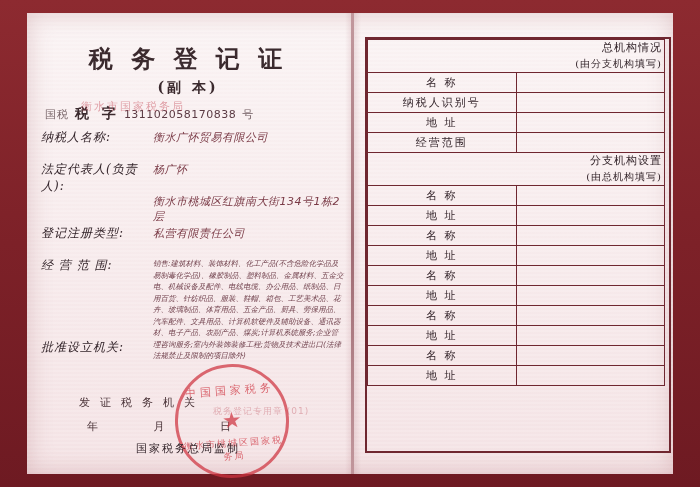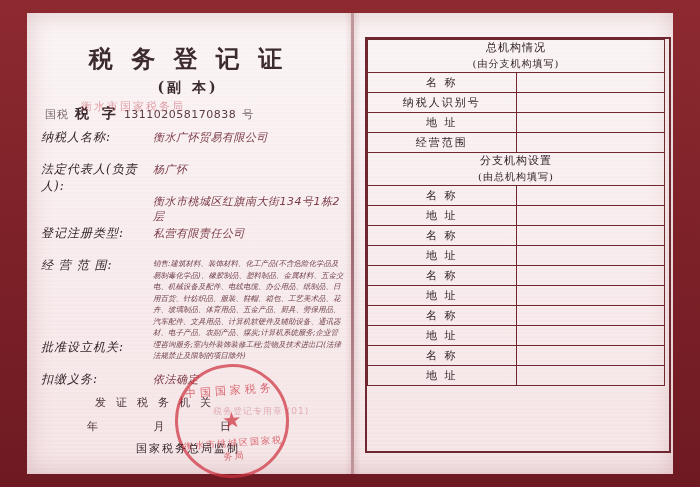--- a/index.html
+++ b/index.html
@@ -122,21 +122,21 @@
   }
   .row.scope .value{
     color:#6a3945;
     font-size:7.5px;
     line-height:11.5px;
     letter-spacing:0;
     opacity:.95;
   }
   .issue-line{
     position:absolute;
-    left:68px;top:382px;width:230px;
+    left:52px;top:382px;width:230px;
     font-size:11px;color:#4a3338;letter-spacing:10px;
   }
   .dateline{
     position:absolute;
     left:60px;top:406px;width:220px;
     font-size:11px;color:#4a3338;letter-spacing:26px;
   }
   .footer{
     position:absolute;
     left:0;top:428px;width:322px;
@@ -202,21 +202,21 @@
   }
   table.grid td{
     border:1px solid #6f2730;
     height:19px;
     font-size:11px;
     color:#33242a;
     font-family:"DejaVu Serif", serif;
     padding:0 2px;
   }
   td.hdr{
-    text-align:center;
+    text-align:right;
     height:38px;
     font-size:12px;
     letter-spacing:1px;
     line-height:16px;
   }
   td.key{
     width:86px;
     text-align:center;
     letter-spacing:2px;
     font-size:11px;
@@ -265,24 +265,20 @@
         <span class="label">登记注册类型:</span>
         <span class="value">私营有限责任公司</span>
       </div>
       <div class="row scope" style="min-height:76px;">
         <span class="label">经 营 范 围:</span>
         <span class="value">销售:建筑材料、装饰材料、化工产品(不含危险化学品及易制毒化学品)、橡胶制品、塑料制品、金属材料、五金交电、机械设备及配件、电线电缆、办公用品、纸制品、日用百货、针纺织品、服装、鞋帽、箱包、工艺美术品、花卉、玻璃制品、体育用品、五金产品、厨具、劳保用品、汽车配件、文具用品、计算机软硬件及辅助设备、通讯器材、电子产品、农副产品、煤炭;计算机系统服务;企业管理咨询服务;室内外装饰装修工程;货物及技术进出口(法律法规禁止及限制的项目除外)</span>
       </div>
       <div class="row">
         <span class="label">批准设立机关:</span>
         <span class="value"></span>
-      </div>
-      <div class="row">
-        <span class="label">扣缴义务:</span>
-        <span class="value">依法确定</span>
       </div>
     </div>
 
     <div class="issue-line">发证税务机关</div>
     <div class="dateline">年      月      日</div>
 
     <div class="seal">
       <div class="arc">中国国家税务</div>
       <div class="star">★</div>
       <div class="arc2">衡水市桃城区国家税务局</div>

